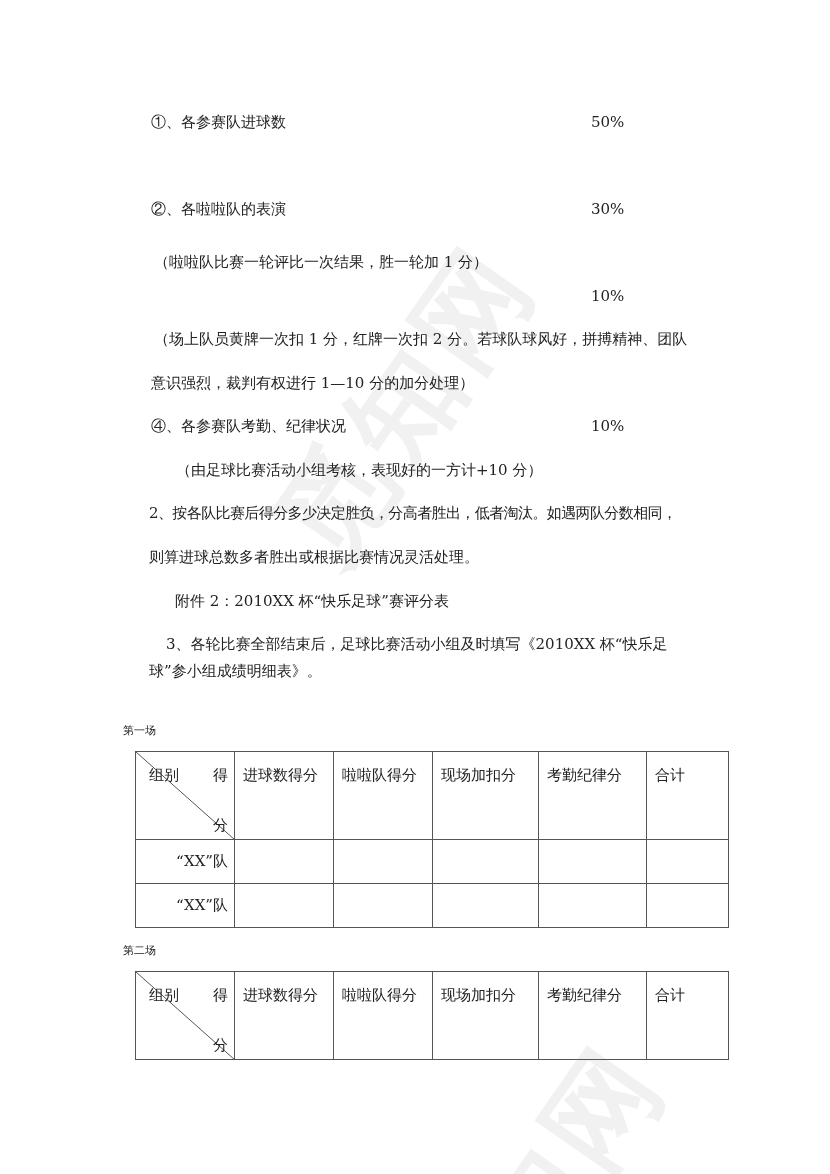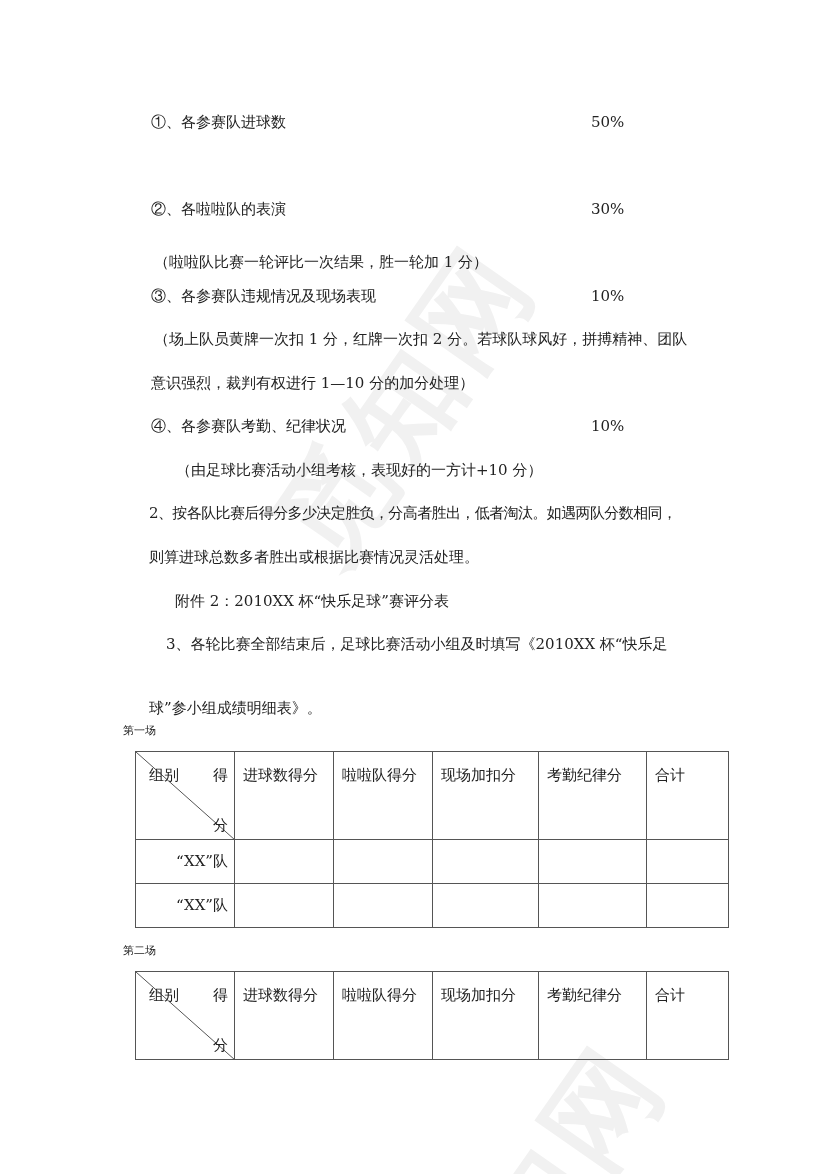--- a/index.html
+++ b/index.html
@@ -48,36 +48,35 @@
   <div class="watermark wm1">觅知网</div>
   <div class="watermark wm2">觅知网</div>
 
   <div class="line" style="left:123px; top:112px;">①、各参赛队进球数</div>
   <div class="pct" style="top:112px;text-align:right;">50%</div>
 
   <div class="line" style="left:123px; top:199px;">②、各啦啦队的表演</div>
   <div class="pct" style="top:199px;">30%</div>
   <div class="line" style="left:126px; top:252px;">（啦啦队比赛一轮评比一次结果，胜一轮加 1 分）</div>
 
-  <div class="line" style="left:123px; top:286px;">③、各参赛队违规情况及现场表现</div>
   <div class="pct" style="top:286px;">10%</div>
   <div class="line" style="left:126px; top:329px;">（场上队员黄牌一次扣 1 分，红牌一次扣 2 分。若球队球风好，拼搏精神、团队</div>
   <div class="line" style="left:123px; top:373px;">意识强烈，裁判有权进行 1—10 分的加分处理）</div>
 
   <div class="line" style="left:123px; top:416px;">④、各参赛队考勤、纪律状况</div>
   <div class="pct" style="top:416px;">10%</div>
   <div class="line" style="left:148px; top:460px;">（由足球比赛活动小组考核，表现好的一方计+10 分）</div>
 
   <div class="line" style="left:121px; top:503px; letter-spacing:-0.6px;">2、按各队比赛后得分多少决定胜负，分高者胜出，低者淘汰。如遇两队分数相同，</div>
   <div class="line" style="left:121px; top:547px;">则算进球总数多者胜出或根据比赛情况灵活处理。</div>
 
   <div class="line" style="left:147px; top:591px;">附件 2：2010XX 杯“快乐足球”赛评分表</div>
 
   <div class="line" style="left:138px; top:634px;">3、各轮比赛全部结束后，足球比赛活动小组及时填写《2010XX 杯“快乐足</div>
-  <div class="line" style="left:121px; top:698px;">球”参小组成绩明细表》。</div>
+  <div class="line" style="left:121px; top:661px;">球”参小组成绩明细表》。</div>
 
   <div class="section-title" style="top:721px;">第一场</div>
   <table class="score" style="top:751px;">
     <colgroup>
       <col style="width:99px">
         <col style="width:99px">
         <col style="width:99px">
         <col style="width:106px">
         <col style="width:108px">
         <col style="width:82px">

